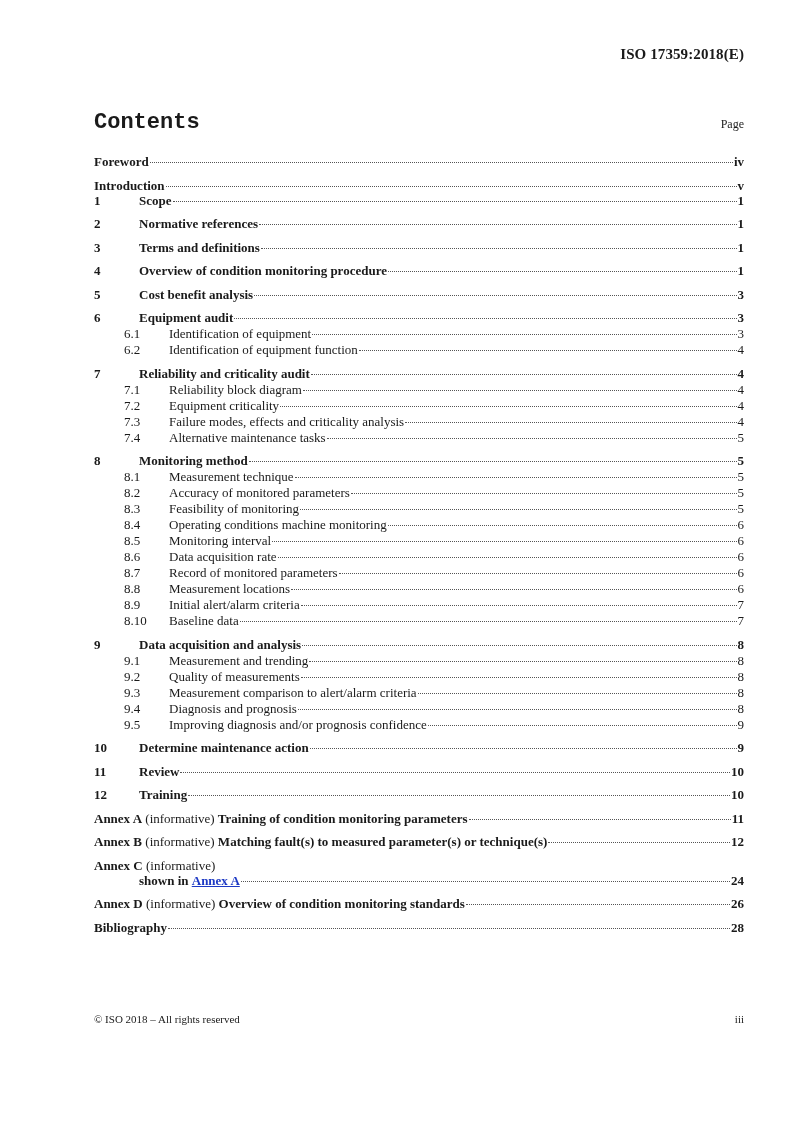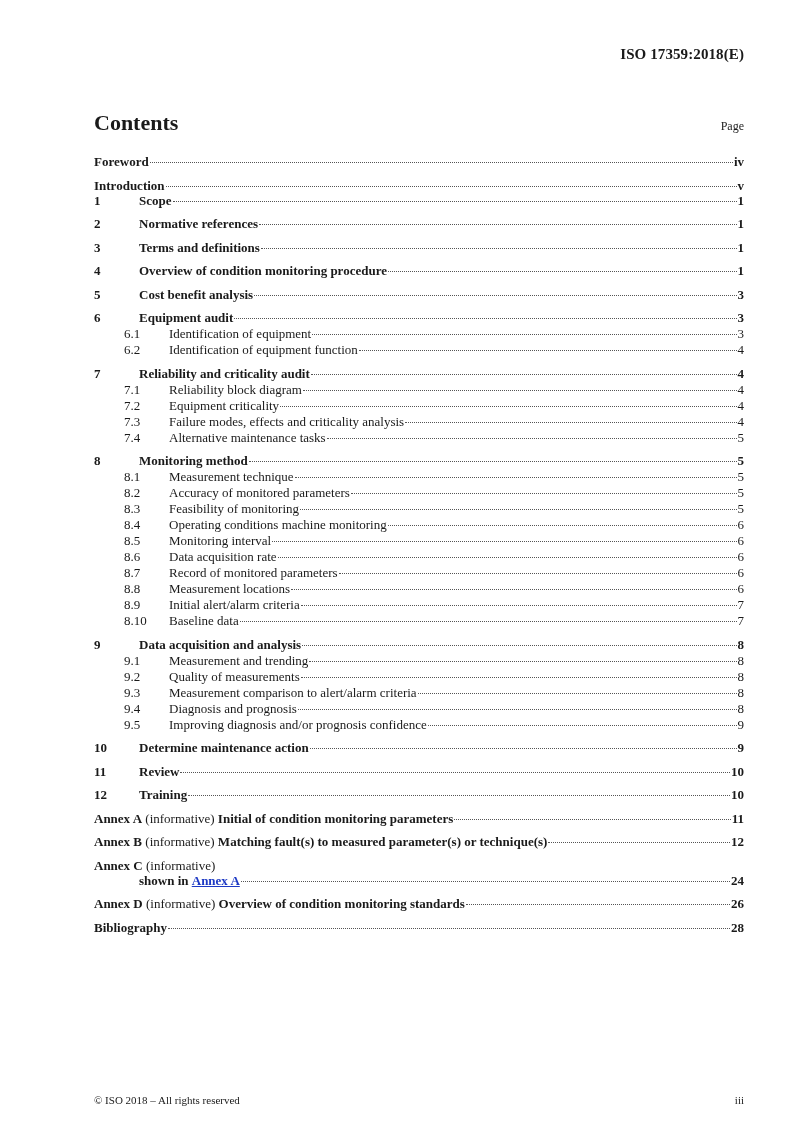--- a/index.html
+++ b/index.html
@@ -1,36 +1,36 @@
 <!DOCTYPE html>
 <html><head>
 <meta charset="utf-8">
 <style>
   html, body { margin: 0; padding: 0; background: #ffffff; }
   body { width: 793px; height: 1122px; position: relative; font-family: "Liberation Serif", "DejaVu Serif", serif; color: #1a1a1a; overflow: hidden; }
   .header-ref { position: absolute; top: 46px; right: 49px; font-weight: bold; font-size: 15px; letter-spacing: 0.1px; }
   .title-row { position: absolute; top: 110px; left: 94px; right: 49px; display: flex; justify-content: space-between; align-items: baseline; }
-  .title { font-size: 22px; font-weight: bold; }
+  .title { font-size: 22px; font-weight: bold; font-family: Liberation Mono, monospace; }
   .page-label { font-size: 12px; }
   .toc { position: absolute; top: 154px; left: 94px; right: 49px; }
   .entry { display: flex; align-items: baseline; font-size: 13px; line-height: 15px; }
   .entry.major { font-weight: bold; margin-top: 8.5px; }
   .entry.major:first-child { margin-top: 0; }
   .entry.sub { font-weight: normal; margin-top: 1px; }
   .num { width: 45px; flex: none; }
   .entry.sub .num { margin-left: 30px; width: 45px; }
   .label { flex: none; }
   .dots { flex: 1 1 auto; border-bottom: 1px dotted #555; margin: 0 1px; transform: translateY(-3px); min-width: 8px; }
   .pg { flex: none; }
   .annex { font-size: 13px; line-height: 15px; font-weight: bold; margin-top: 8.5px; }
   .annex .line { display: flex; align-items: baseline; }
   .annex .inf { font-weight: normal; }
   .annex .cont { padding-left: 45px; }
   .annex a { color: #1d39c4; text-decoration: underline; }
-  .footer { position: absolute; top: 1094px; left: 94px; right: 49px; display: flex; justify-content: space-between; font-size: 11px; }
+  .footer { position: absolute; top: 1013px; left: 94px; right: 49px; display: flex; justify-content: space-between; font-size: 11px; }
 </style>
 </head>
 <body>
 
 <div class="header-ref">ISO 17359:2018(E)</div>
 
 <div class="title-row">
   <div class="title">Contents</div>
   <div class="page-label">Page</div>
 </div>
@@ -242,21 +242,21 @@
       <div class="entry major">
       <span class="num">12</span>
       <span class="label">Training</span>
       <span class="dots"></span>
       <span class="pg">10</span>
     </div>
     </div>
   <div id="annex-container">
       <div class="annex">
         <div class="line">
-          <span>Annex A</span>&nbsp;<span class="inf">(informative)</span>&nbsp;<span>Initial of condition monitoring parameters</span>
+          <span>Annex A</span>&nbsp;<span class="inf">(informative)</span>&nbsp;<span>Training of condition monitoring parameters</span>
           <span class="dots"></span>
           <span class="pg">11</span>
         </div>
       </div>
       <div class="annex">
         <div class="line">
           <span>Annex B</span>&nbsp;<span class="inf">(informative)</span>&nbsp;<span>Matching fault(s) to measured parameter(s) or technique(s)</span>
           <span class="dots"></span>
           <span class="pg">12</span>
         </div>

